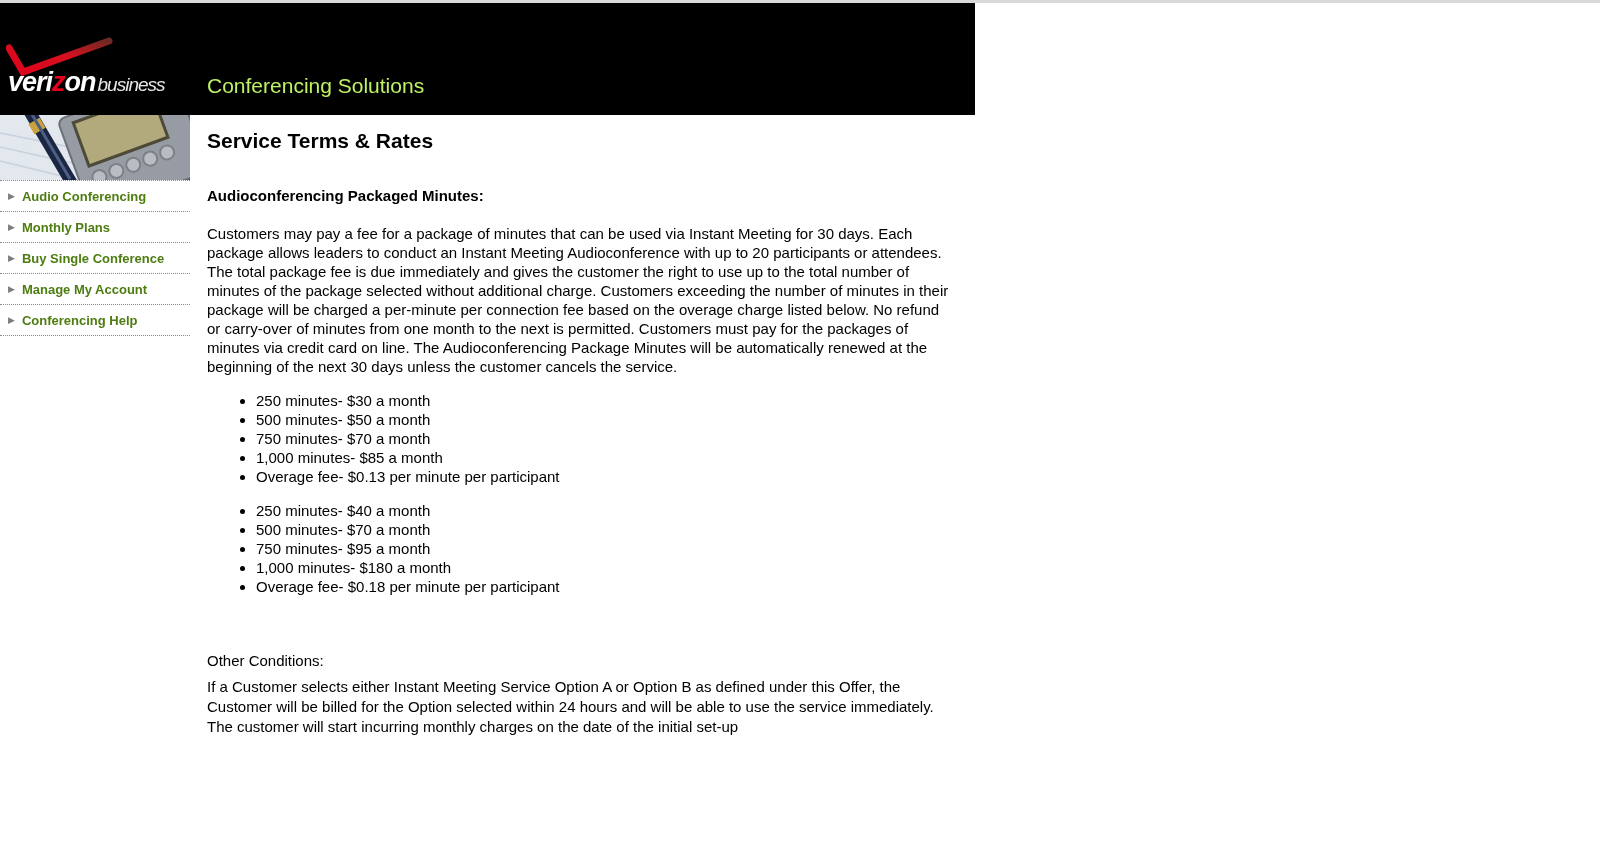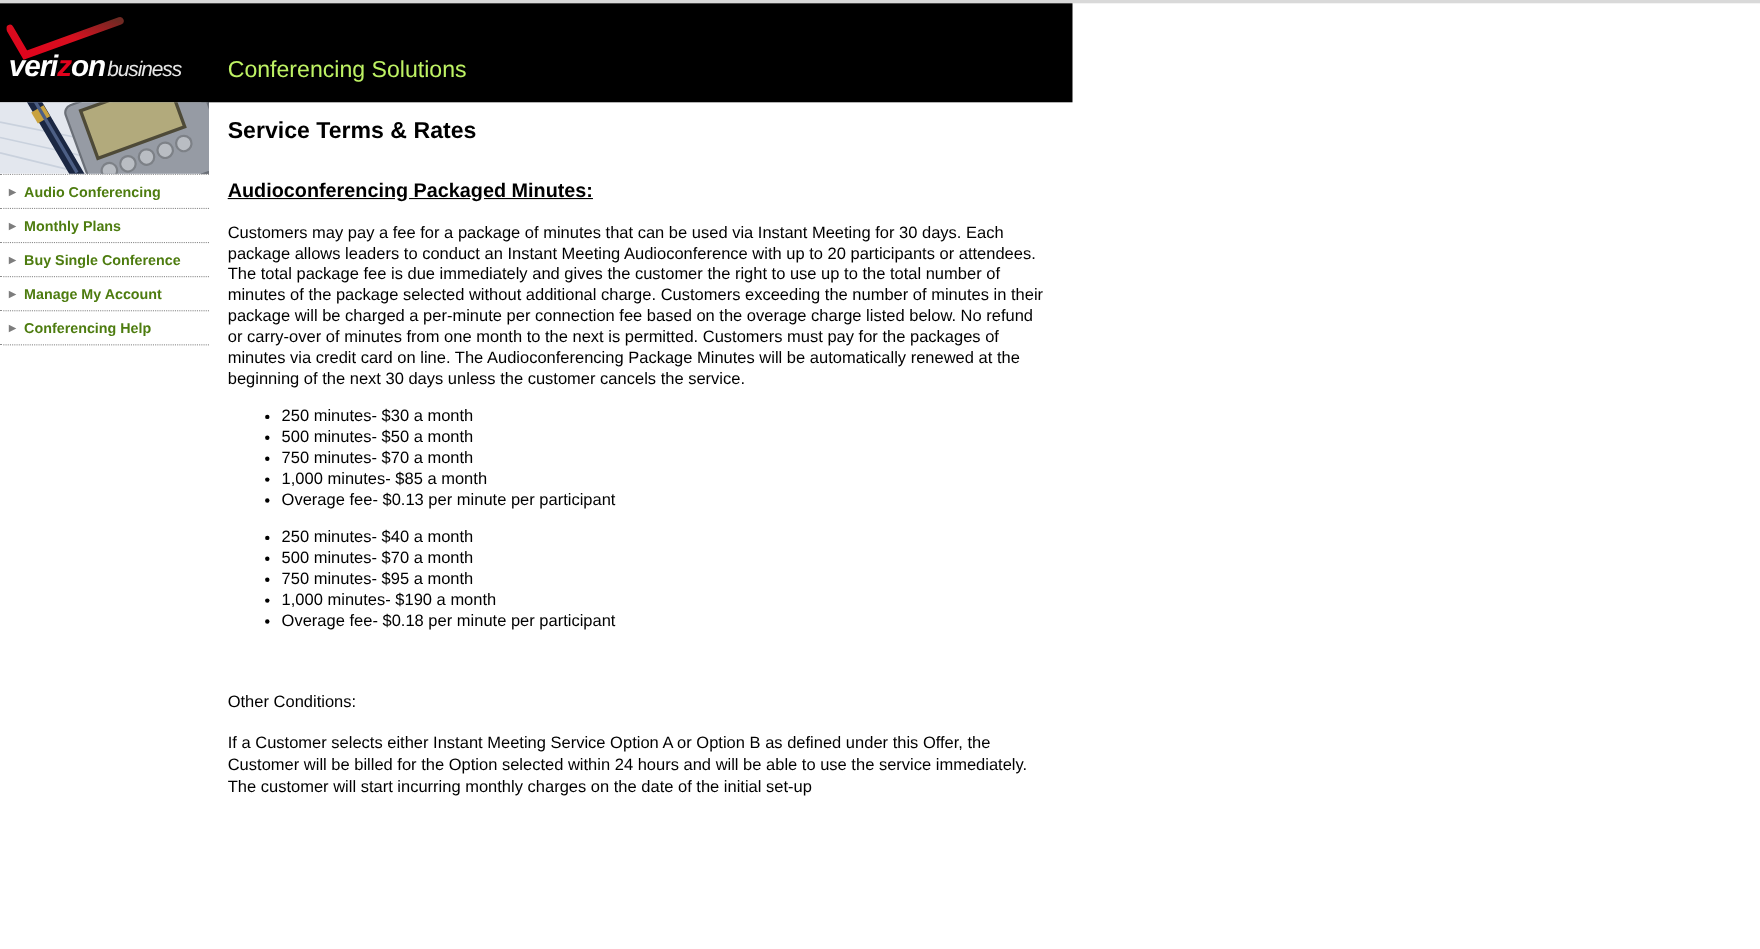--- a/index.html
+++ b/index.html
@@ -15,21 +15,21 @@
     position: relative;
   }
   .top-strip {
     width: 1600px;
     height: 3px;
     background: #d9d9d9;
   }
   
   .header {
     width: 975px;
-    height: 90px;
+    height: 112px;
     background: #000000;
     display: flex;
     align-items: flex-end;
   }
   .logo {
     position: relative;
     width: 190px;
     height: 90px;
     flex: 0 0 190px;
   }
@@ -111,23 +111,22 @@
     color: #000000;
     font-size: 15px;
   }
   .page-title {
     font-size: 21px;
     font-weight: bold;
     margin: 14px 0 0 0;
     line-height: 24px;
   }
   .section-heading {
-    font-size: 18px;
-    font-weight: bold;
-    text-decoration: underline;
+    font-size: 15px;
+    font-weight: bold;
     margin-top: 33px;
     line-height: 19px;
   }
   .intro-paragraph {
     margin: 19px 0 0 0;
     line-height: 19px;
   }
   .pkg-title {
     margin: 20px 0 0 0;
     line-height: 19px;
@@ -139,21 +138,21 @@
     margin: 15px 0 0 0;
     padding-left: 49px;
     line-height: 19px;
     list-style-type: disc;
   }
   .other-heading {
     margin-top: 55px;
     line-height: 19px;
   }
   .other-paragraph {
-    margin: 18px 0 0 0;
+    margin: 7px 0 0 0;
     line-height: 20px;
   }
 </style>
 </head>
 <body>
 
 <div class="top-strip"></div>
 
 <div class="header">
   <div class="logo">
@@ -232,21 +231,21 @@
       <li>500 minutes- $50 a month</li>
       <li>750 minutes- $70 a month</li>
       <li>1,000 minutes- $85 a month</li>
       <li>Overage fee- $0.13 per minute per participant</li>
     </ul>
 
     <ul class="pkg-list">
       <li>250 minutes- $40 a month</li>
       <li>500 minutes- $70 a month</li>
       <li>750 minutes- $95 a month</li>
-      <li>1,000 minutes- $190 a month</li>
+      <li>1,000 minutes- $180 a month</li>
       <li>Overage fee- $0.18 per minute per participant</li>
     </ul>
 
     <div class="other-heading">Other Conditions:</div>
 
     <p class="other-paragraph">If a Customer selects either Instant Meeting Service Option A or Option B as defined under this Offer, the Customer will be billed for the Option selected within 24 hours and will be able to use the service immediately. The customer will start incurring monthly charges on the date of the initial set-up</p>
   </main>
 </div>
 
 </body></html>

